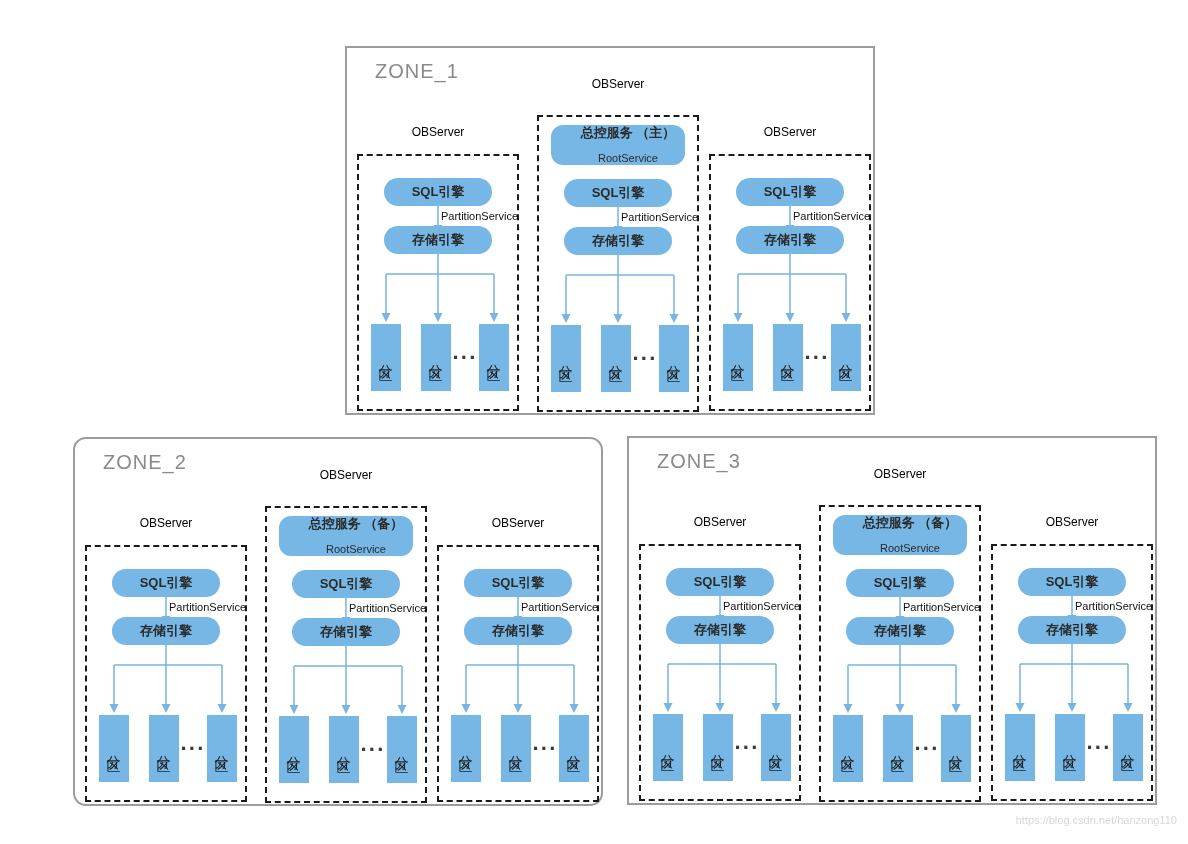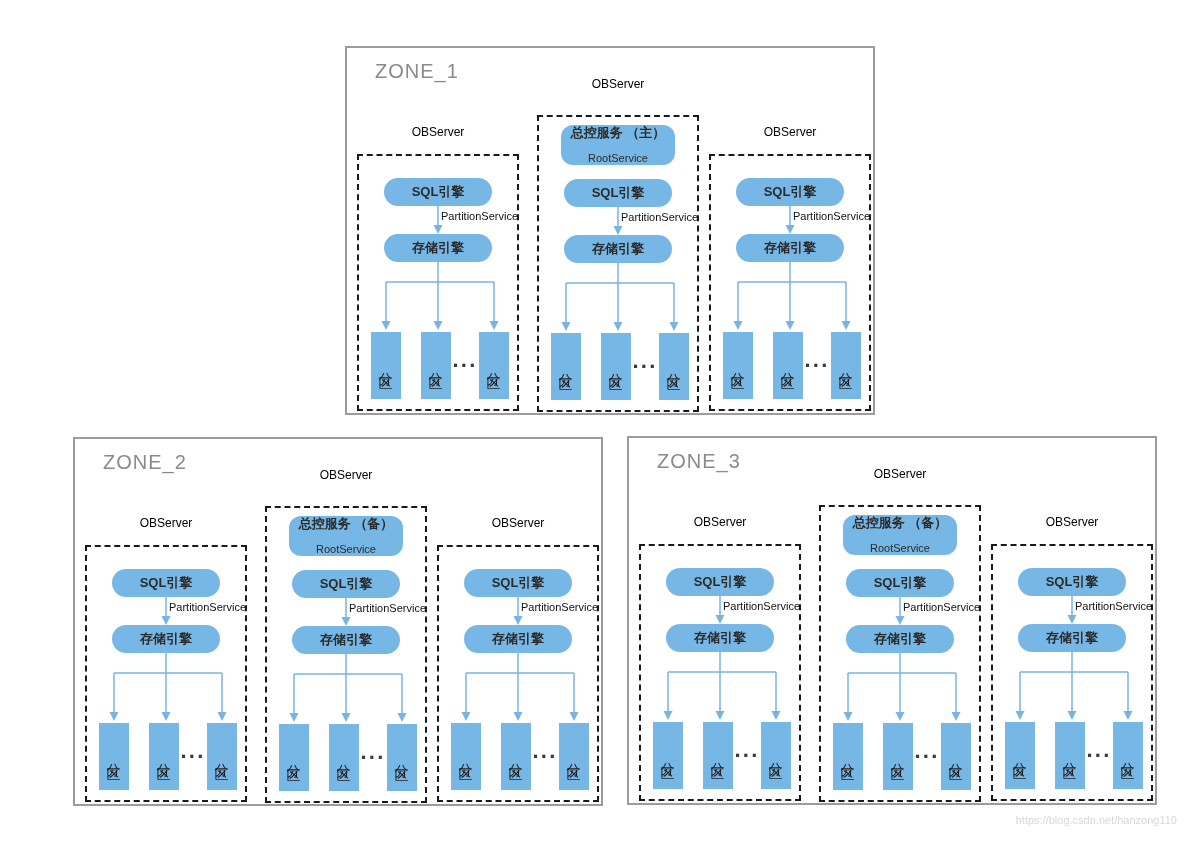--- a/index.html
+++ b/index.html
@@ -6,21 +6,21 @@
   body{
     width:1188px;height:844px;position:relative;overflow:hidden;
     background:#ffffff;
     font-family:"Liberation Sans","DejaVu Sans",sans-serif;
   }
   .zone{
     position:absolute;width:530px;height:369px;box-sizing:border-box;
     border:2px solid var(--zone-border);background:#fff;
   }
   #zone1{left:345px;top:46px;}
-  #zone2{left:73px;top:437px;}
+  #zone2{left:73px;top:437px;border-radius:13px;}
   #zone3{left:627px;top:436px;}
   .zone-title{
     position:absolute;left:28px;top:12px;
     font-size:20px;font-weight:normal;color:var(--zone-title);letter-spacing:1px;
   }
   .obs-label{
     position:absolute;width:162px;text-align:center;
     font-size:12px;color:#000;
   }
   .obs-l{left:10px;top:77px;}
@@ -32,22 +32,22 @@
   }
   .pos-l{left:10px;top:106px;height:253px;}
   .pos-m{left:190px;top:67px;height:293px;}
   .pos-r{left:362px;top:106px;height:253px;}
   .pill{
     width:108px;height:28px;margin:22px auto 0;
     background:var(--box-fill);border-radius:14px;
     display:flex;align-items:center;justify-content:center;
     font-size:13px;font-weight:600;color:var(--pill-text);
   }
-  .pill.storage{margin-top:8px;}
-  .pill.root{width:114px;height:40px;margin:8px auto 0;flex-direction:column;border-radius:12px;}
+  .pill.storage{margin-top:0;}
+  .pill.root{width:114px;height:40px;margin:8px auto 0;flex-direction:column;border-radius:12px;padding-left:20px;}
   .root-col .pill.sql{margin-top:14px;}
   .root-cn{font-size:13px;font-weight:600;line-height:16px;}
   .root-en{font-size:11px;font-weight:400;line-height:13px;margin-top:11px;}
   .arrow-row{height:20px;position:relative;}
   .varrow,.tree{display:block;margin:0 auto;}
   svg line,svg path{stroke:var(--connector);stroke-width:1.5;fill:none;}
   svg polygon{fill:var(--connector);stroke:none;}
   .ps{
     position:absolute;left:calc(50% + 3px);top:4px;
     font-size:11px;color:#111;white-space:nowrap;

